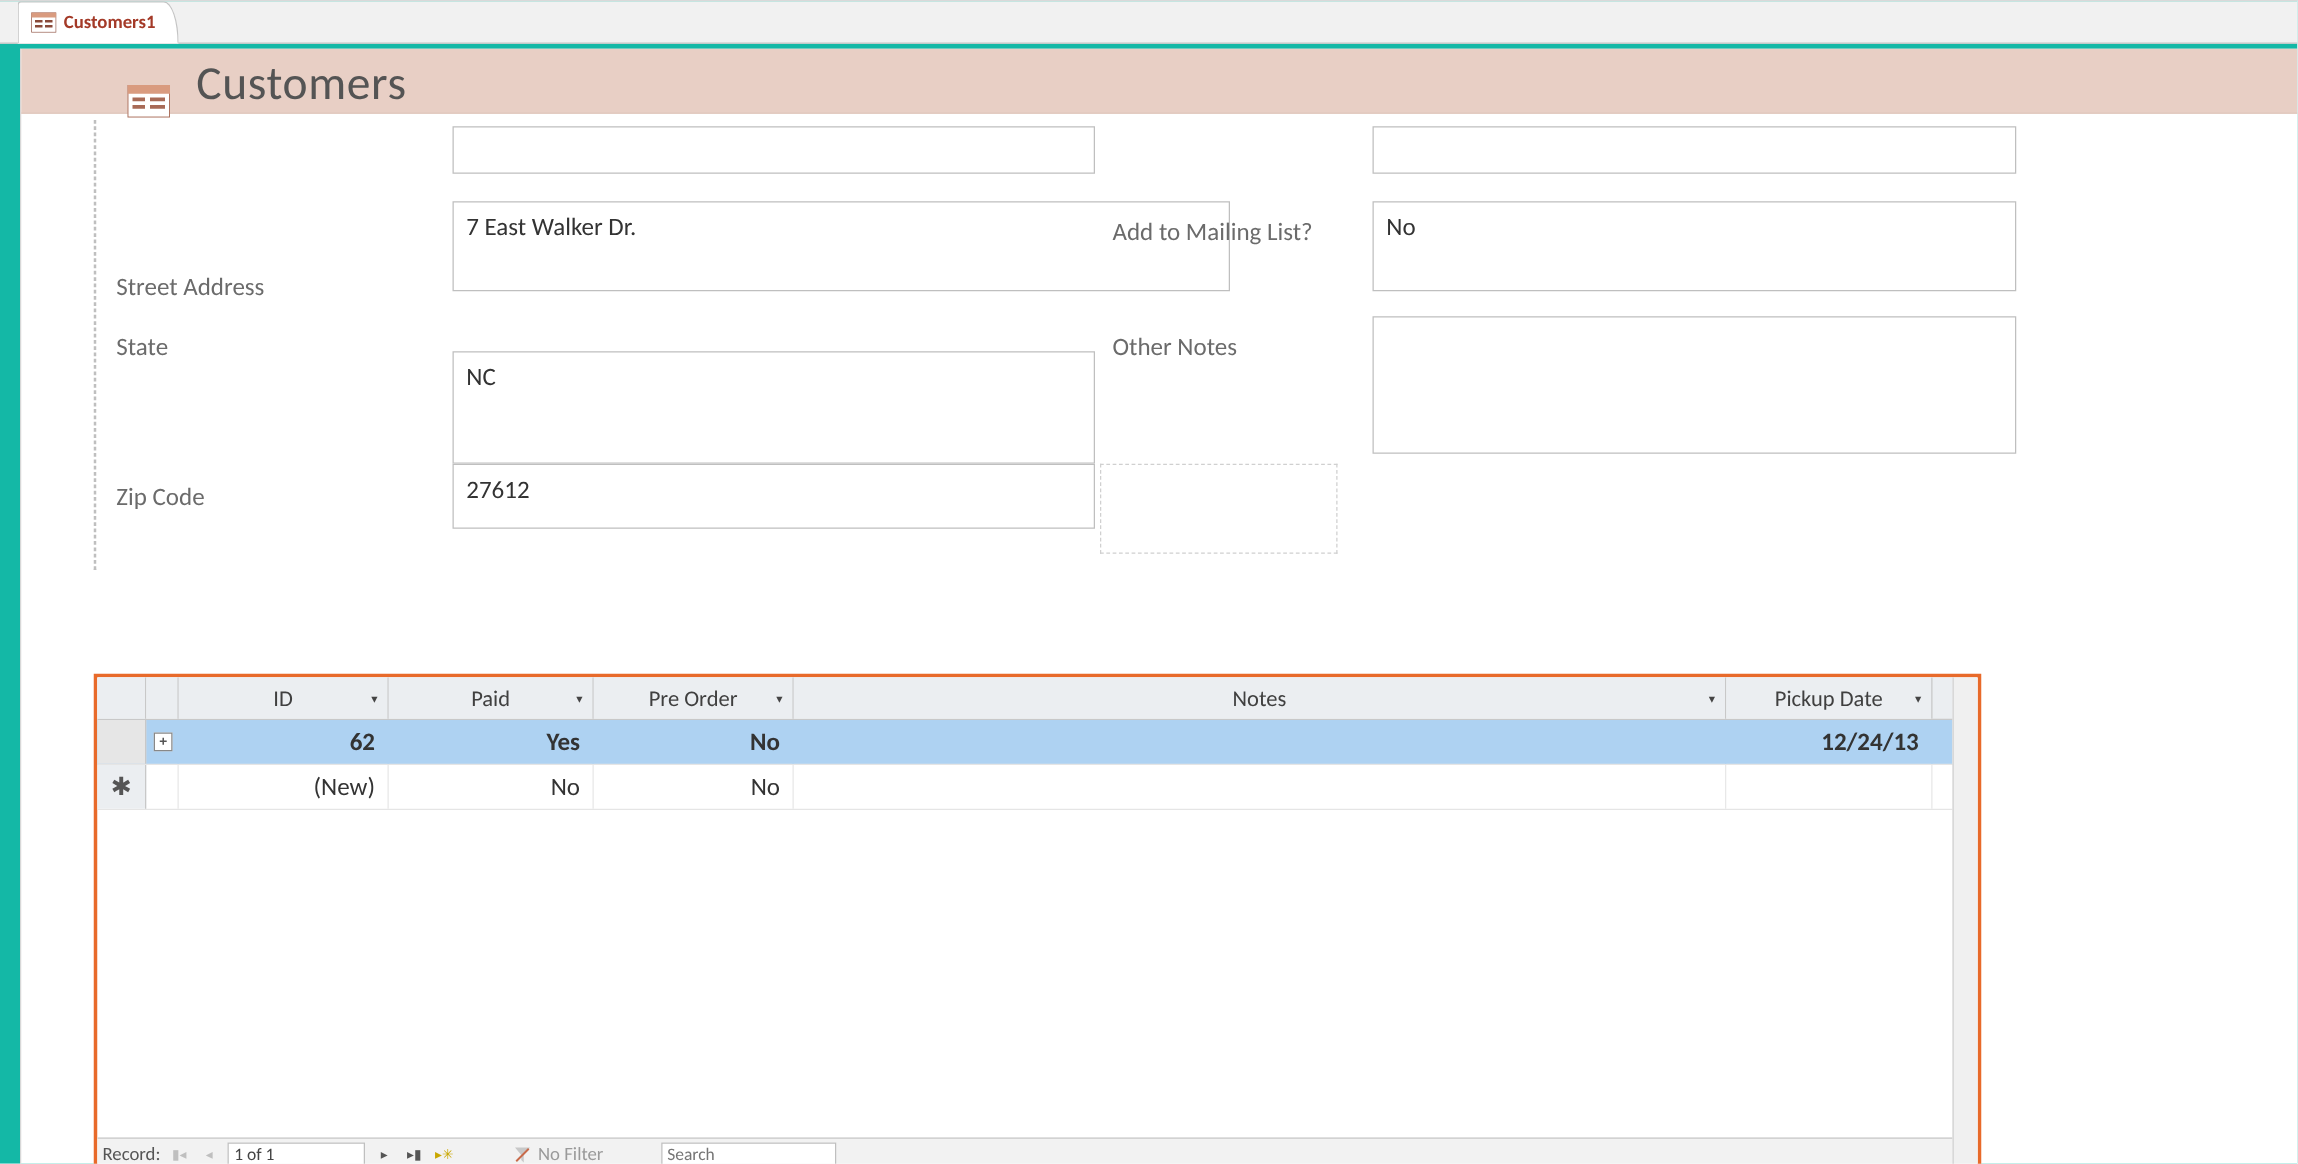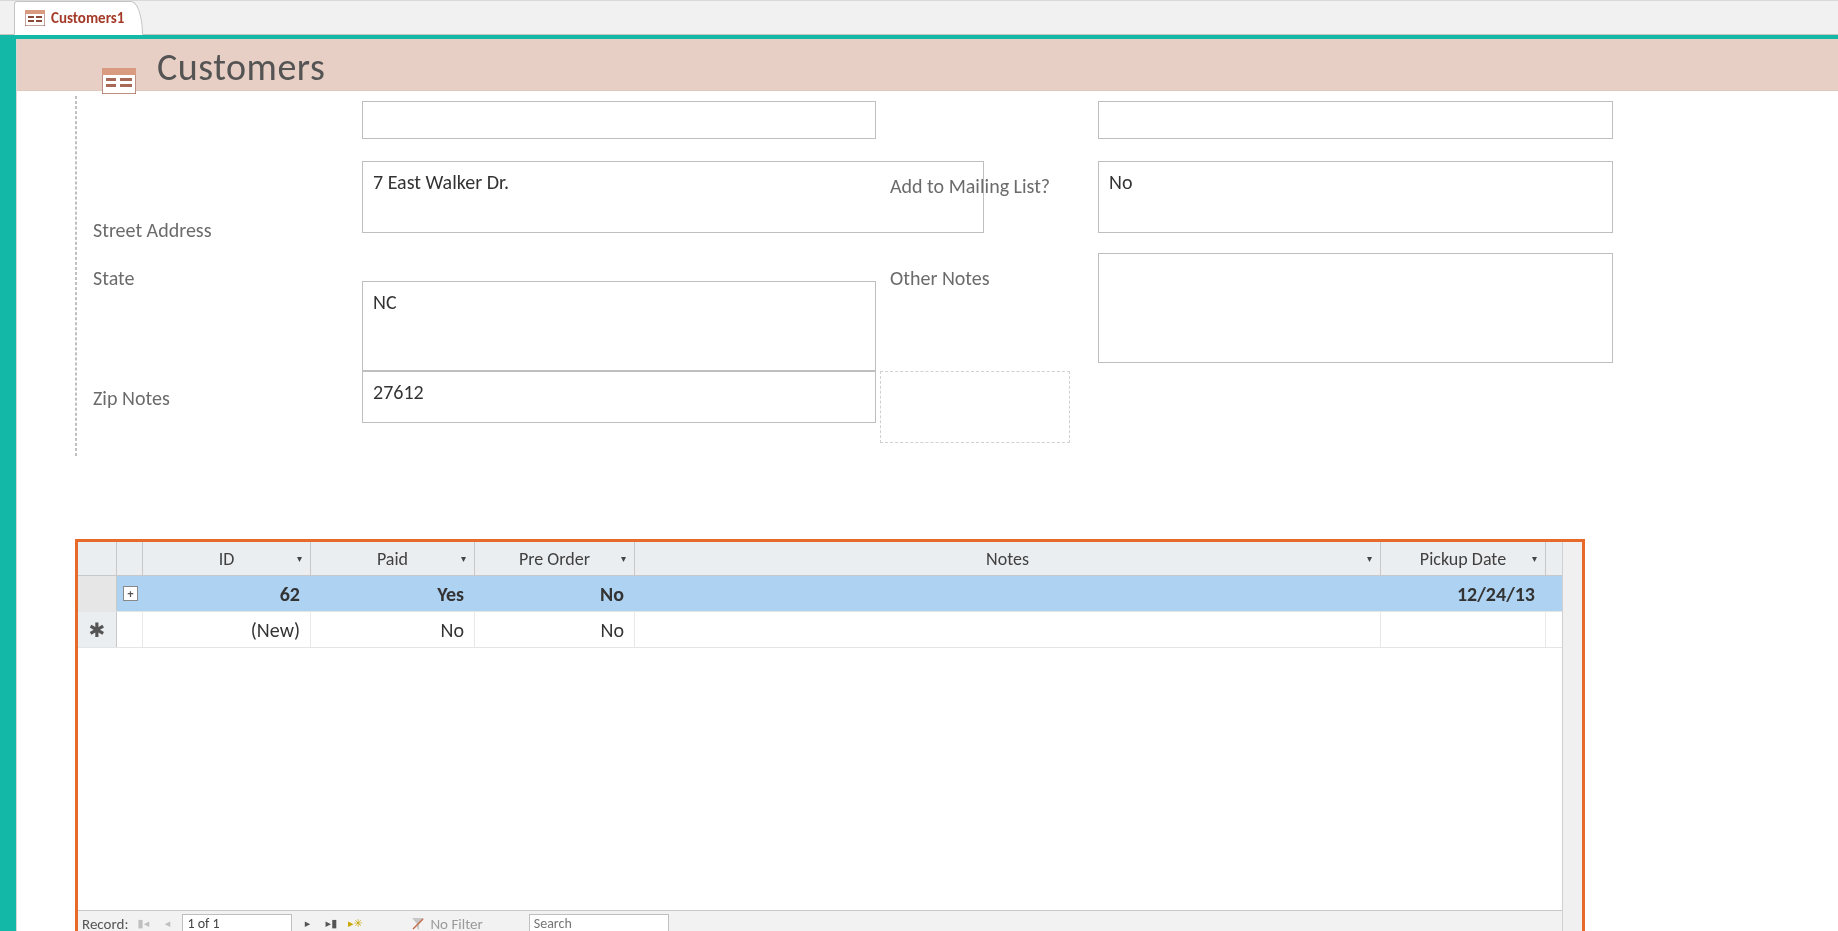--- a/index.html
+++ b/index.html
@@ -85,21 +85,21 @@
         <div class="inputcell" style="left:1023px; top:0px; width:515px; height:38px;"></div>
 
         <div class="dashborder" style="left:0px; top:-5px; width:0px; height:360px;"></div>
 
         <div class="labelcell" style="left:18px; top:73px;margin-top:44px;">Street Address</div>
         <div class="inputcell" style="left:287px; top:60px; width:622px; height:72px;">7 East Walker Dr.</div>
 
         <div class="labelcell" style="left:18px; top:165px;">State</div>
         <div class="inputcell" style="left:287px; top:152px; width:514px; height:90px;margin-top:28px;">NC</div>
 
-        <div class="labelcell" style="left:18px; top:285px;">Zip Notes</div>
+        <div class="labelcell" style="left:18px; top:285px;">Zip Code</div>
         <div class="inputcell" style="left:287px; top:270px; width:514px; height:52px;">27612</div>
 
         <div class="labelcell" style="left:815px; top:73px;">Add to Mailing List?</div>
         <div class="inputcell" style="left:1023px; top:60px; width:515px; height:72px;">No</div>
 
         <div class="labelcell" style="left:815px; top:165px;">Other Notes</div>
         <div class="inputcell" style="left:1023px; top:152px; width:515px; height:110px;"></div>
 
         <div style="position:absolute; left:805px; top:270px; width:190px; height:72px; border:1px dashed #d0d0d0;"></div>
       </div>

